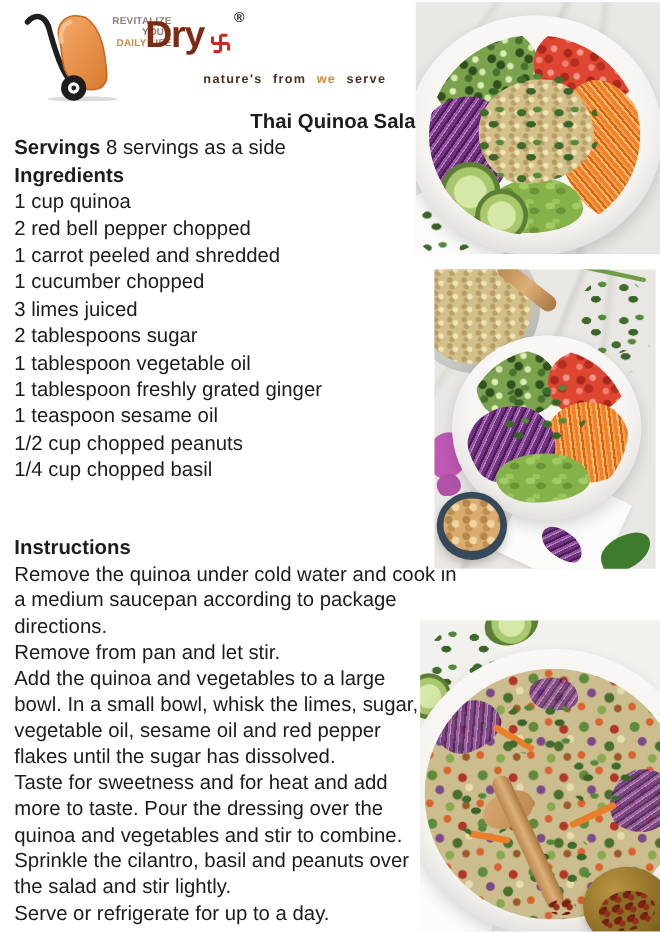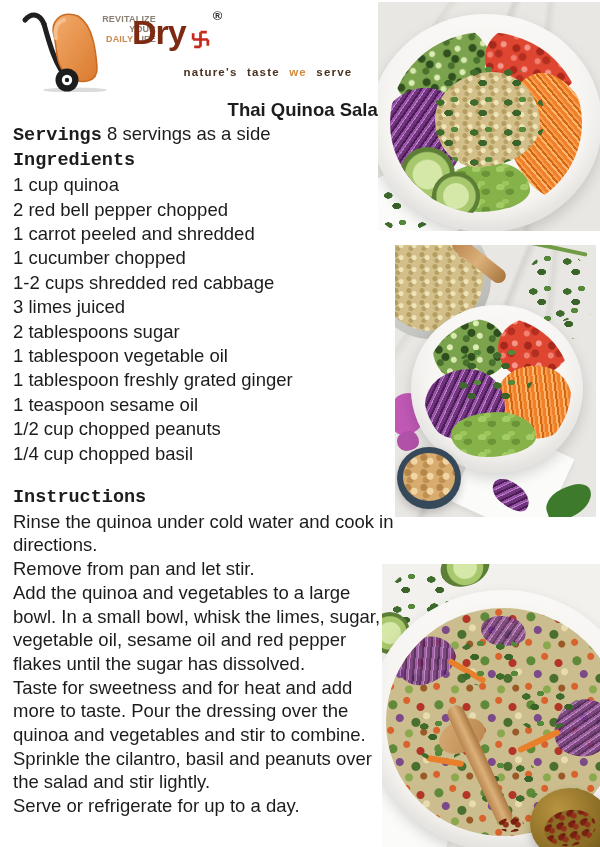--- a/index.html
+++ b/index.html
@@ -15,21 +15,21 @@
   .brand-word{font-size:34px;font-weight:700;letter-spacing:-1px;line-height:40px;}
   .swastika-wrap{margin-left:4px;margin-top:16px;}
   .regmark{font-size:13px;font-weight:700;color:#2b2b2b;margin-top:-4px;margin-left:2px;}
   .brand-tagline{position:absolute;left:150px;top:62px;width:200px;text-align:center;
                  font-size:11.5px;font-weight:700;letter-spacing:1.2px;word-spacing:5px;}
 
   
   .text-col{position:absolute;left:13px;top:98px;font-size:18.5px;}
   .text-col .ln{line-height:24.4px;white-space:nowrap;}
   .title{width:376px;text-align:right;font-weight:700;}
-  .b{font-weight:700;font-family:Liberation Mono, monospace;}
+  .b{font-weight:700;}
   .inst-col{position:absolute;left:13px;top:486px;font-size:18.5px;}
   .inst-col .ln{line-height:23.7px;white-space:nowrap;}
 
   
   .photo{position:absolute;overflow:hidden;}
   .tex-marble{background-color:#e9e7e3;background-image:
     linear-gradient(112deg, transparent 42%, rgba(150,148,142,.22) 43.5%, transparent 46%),
     linear-gradient(96deg, transparent 68%, rgba(150,148,142,.16) 70%, transparent 73%),
     linear-gradient(125deg, transparent 18%, rgba(170,168,160,.18) 19%, transparent 21.5%);}
   .blob{position:absolute;border-radius:55% 45% 60% 40% / 50% 55% 45% 50%;}
@@ -138,50 +138,50 @@
       <span class="swastika-wrap">
         <svg width="21" height="23" viewBox="0 0 20 20">
           <path d="M3,10 H17 M10,3 V17 M10,3 H16 M17,10 V16 M10,17 H4 M3,10 V4" stroke="#c9281c" stroke-width="2.6" fill="none"></path>
         </svg>
       </span>
       <span class="regmark">®</span>
     </div>
 
     <div class="brand-tagline">
       <span style="color:#4a3020">nature's</span>
-      <span style="color:#4a3020">taste</span>
+      <span style="color:#4a3020">from</span>
       <span style="color:#cf8a3e">we</span>
       <span style="color:#4a3020">serve</span>
     </div>
   </div>
 
   <div class="text-col">
     <div class="ln title">Thai Quinoa Salad</div>
     <div class="ln">
       <span class="b">Servings</span>
       <span>8 servings as a side</span>
     </div>
     <div class="ln b">Ingredients</div>
     <div class="ln">1 cup quinoa</div>
     <div class="ln">2 red bell pepper chopped</div>
     <div class="ln">1 carrot peeled and shredded</div>
     <div class="ln">1 cucumber chopped</div>
-    <div class="ln">1-2 cups shredded red cabbage</div>
     <div class="ln">3 limes juiced</div>
     <div class="ln">2 tablespoons sugar</div>
     <div class="ln">1 tablespoon vegetable oil</div>
     <div class="ln">1 tablespoon freshly grated ginger</div>
     <div class="ln">1 teaspoon sesame oil</div>
     <div class="ln">1/2 cup chopped peanuts</div>
     <div class="ln">1/4 cup chopped basil</div>
   </div>
 
   <div class="inst-col">
     <div class="ln b">Instructions</div>
-    <div class="ln">Rinse the quinoa under cold water and cook in</div>
+    <div class="ln">Remove the quinoa under cold water and cook in</div>
+    <div class="ln">a medium saucepan according to package</div>
     <div class="ln">directions.</div>
     <div class="ln">Remove from pan and let stir.</div>
     <div class="ln">Add the quinoa and vegetables to a large</div>
     <div class="ln">bowl. In a small bowl, whisk the limes, sugar,</div>
     <div class="ln">vegetable oil, sesame oil and red pepper</div>
     <div class="ln">flakes until the sugar has dissolved.</div>
     <div class="ln">Taste for sweetness and for heat and add</div>
     <div class="ln">more to taste. Pour the dressing over the</div>
     <div class="ln">quinoa and vegetables and stir to combine.</div>
     <div class="ln">Sprinkle the cilantro, basil and peanuts over</div>

